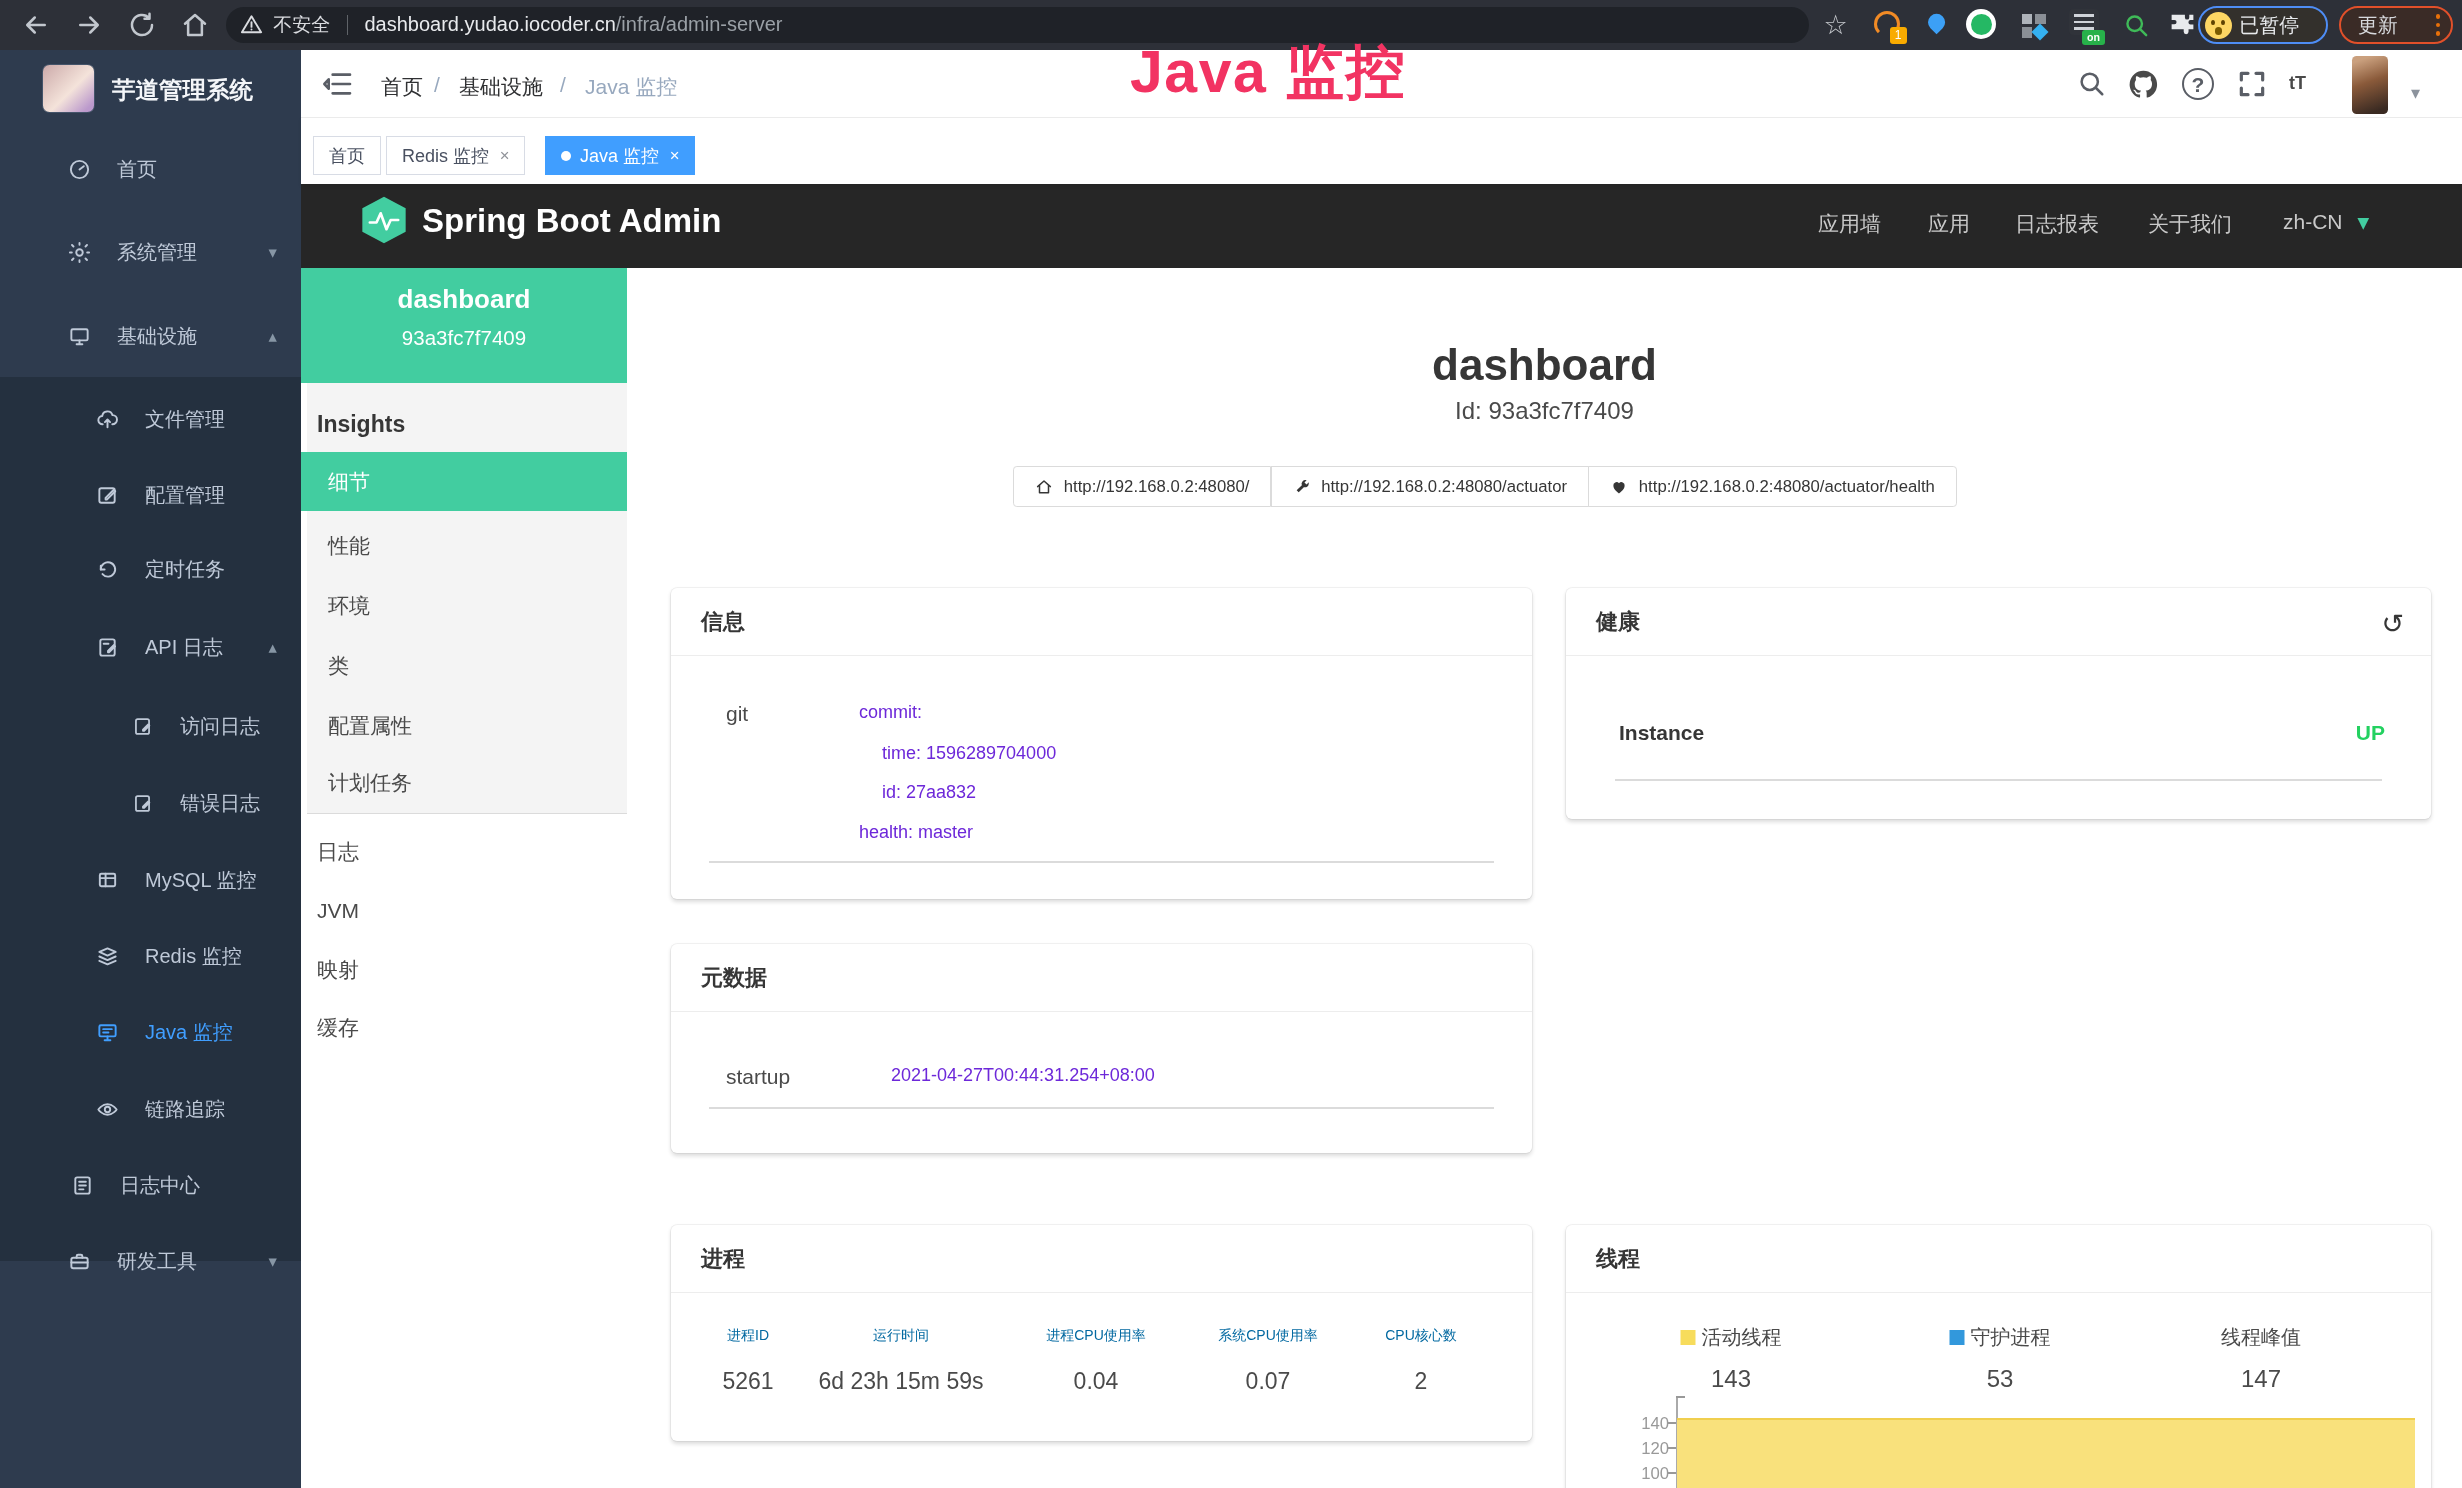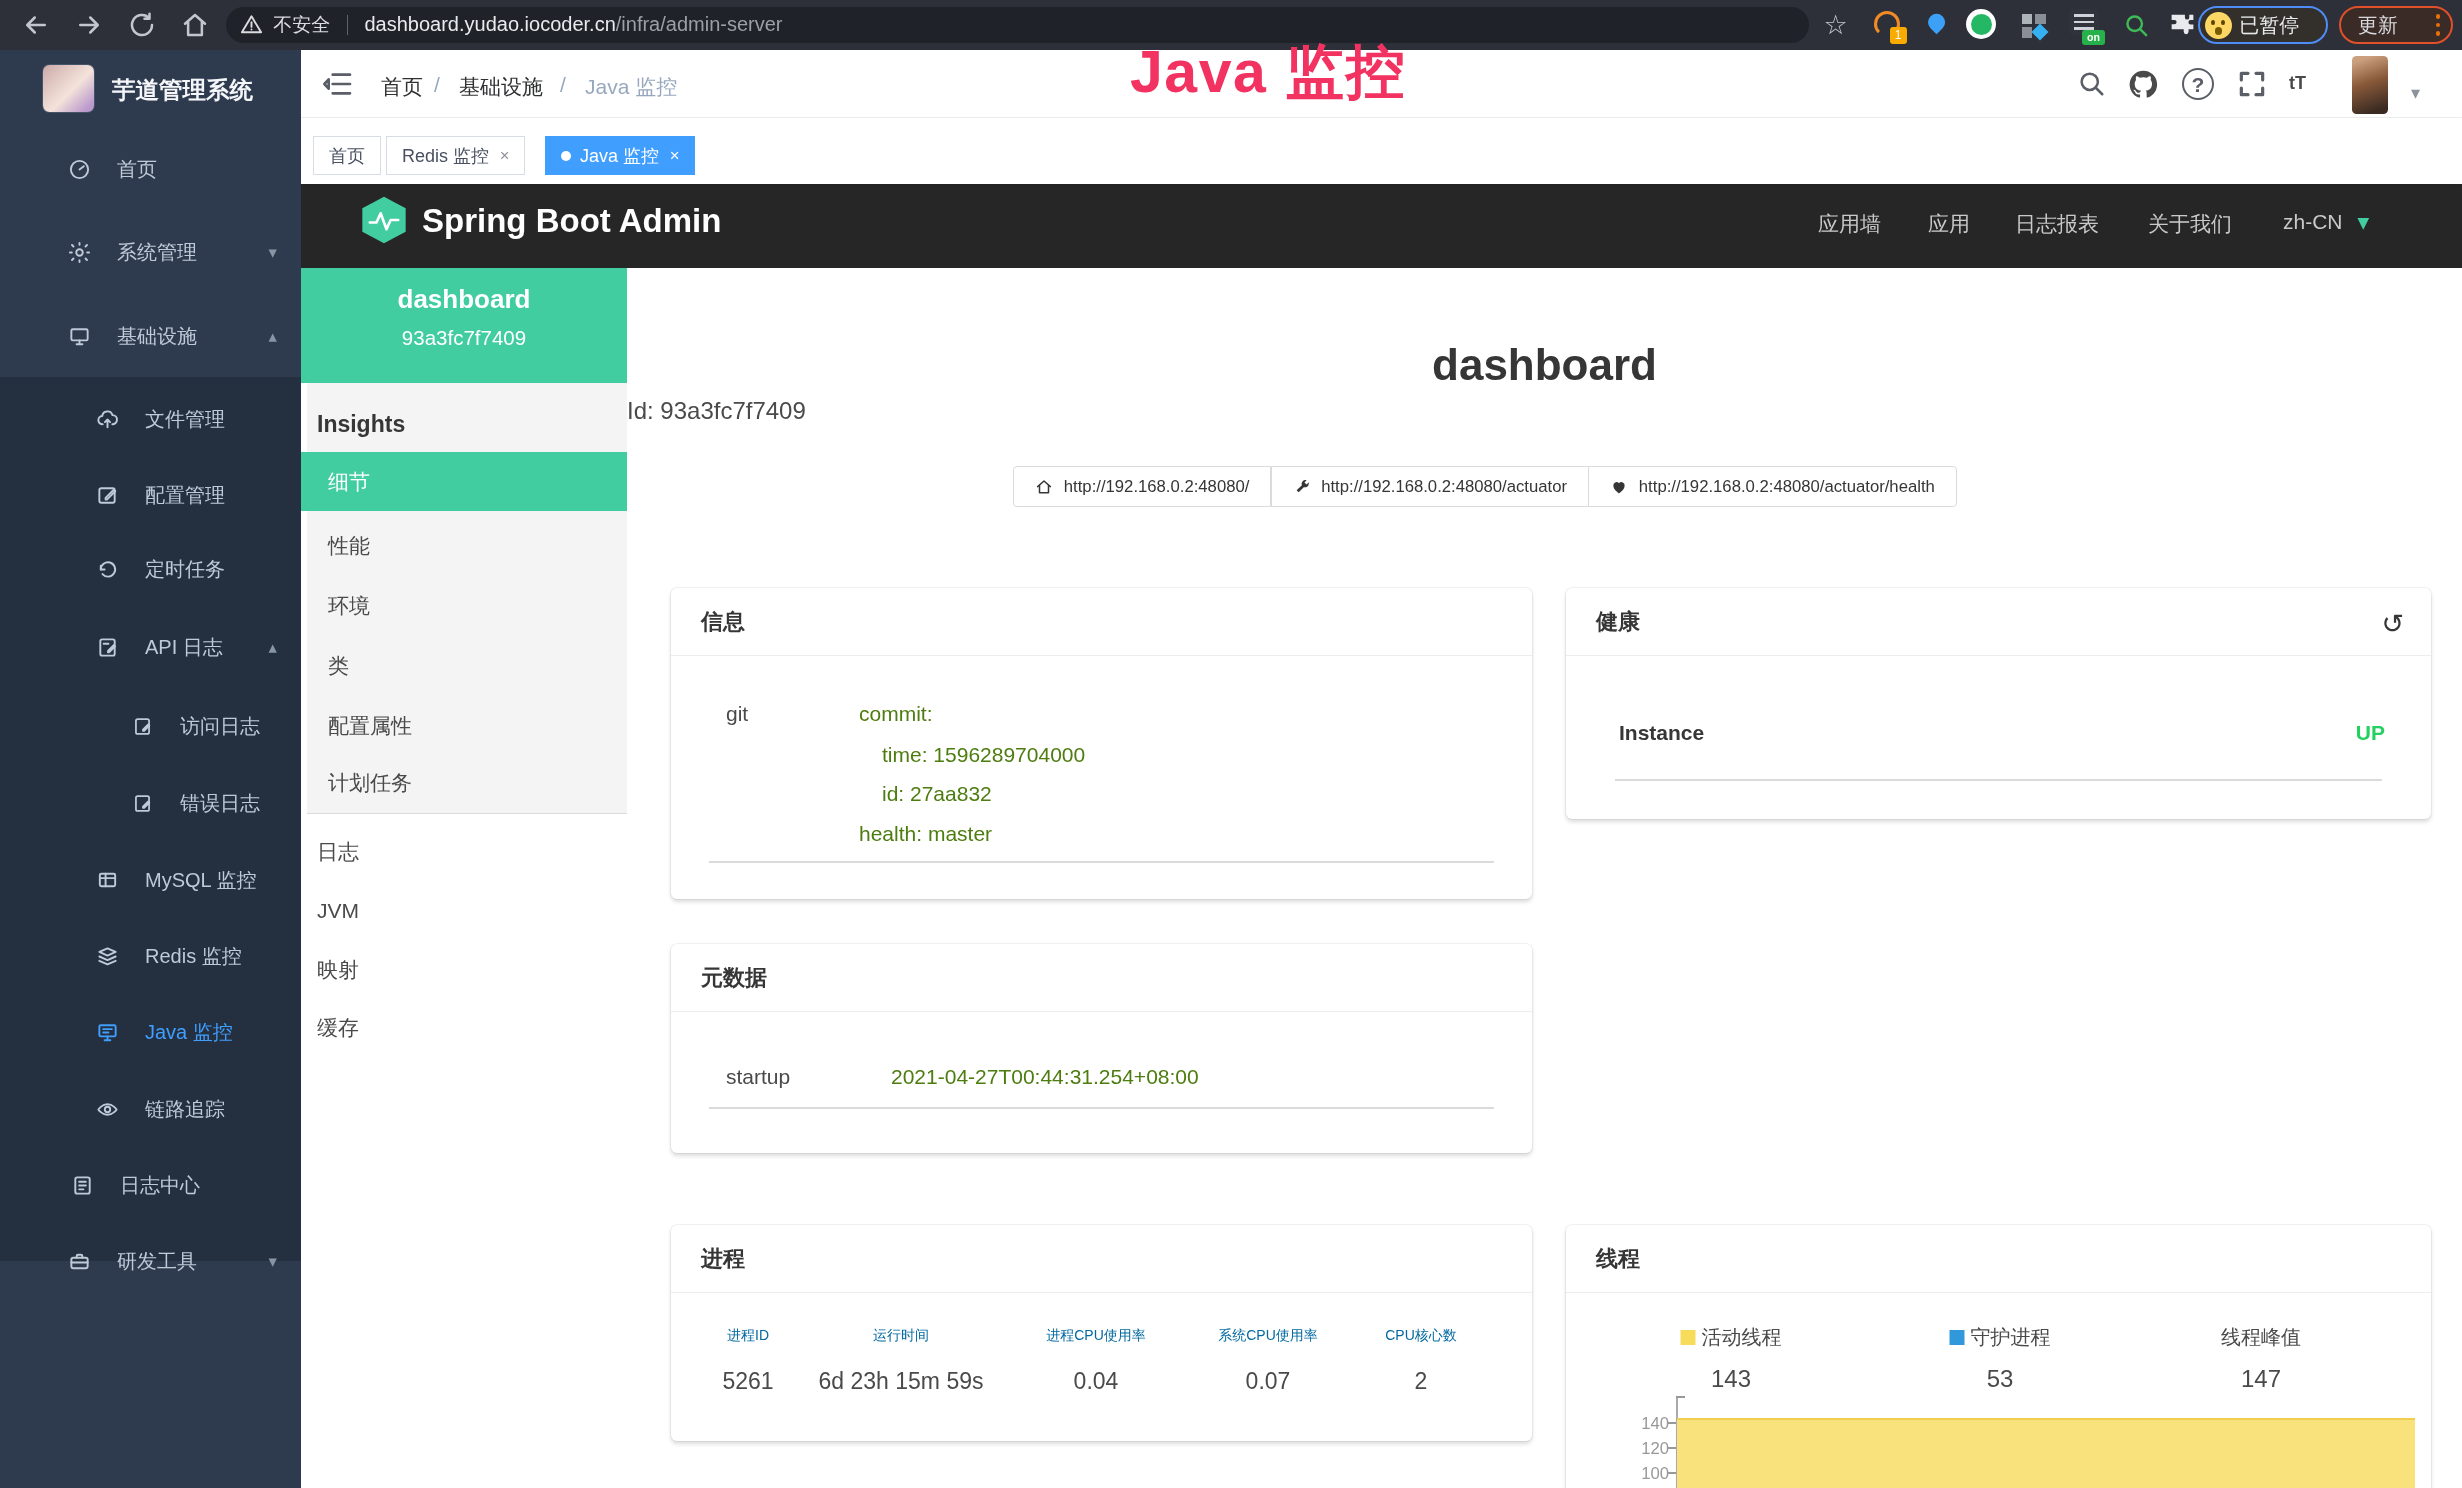--- a/index.html
+++ b/index.html
@@ -61,31 +61,31 @@
   .sba-side{position:absolute;left:301px;top:258px;width:326px;height:1231px;background:#fff}
   .inst{position:absolute;left:0;top:0;width:326px;height:125px;background:#42cda0;color:#fff;text-align:center}
   .insights-bg{position:absolute;left:6px;top:125px;width:320px;height:431px;background:#f4f4f4;border-bottom:1.5px solid #dbdbdb}
   .smi{position:absolute;width:326px;height:59px;display:flex;align-items:center;font-size:21px;color:#4a4a4a}
   .smi.lvl1{padding-left:27px}
   .smi.lvl0{padding-left:16px}
   .smi.on{background:#42cda0;color:#fff}
 
   
   .sbatitle{position:absolute;left:627px;top:340px;width:1835px;text-align:center;font-size:44px;font-weight:700;color:#363636}
-  .sbaid{position:absolute;left:627px;top:397px;width:1835px;text-align:left;font-size:24px;color:#4a4a4a}
+  .sbaid{position:absolute;left:627px;top:397px;width:1835px;text-align:center;font-size:24px;color:#4a4a4a}
   .lbtns{position:absolute;left:1014px;top:466px;display:flex}
   .lbtn{height:41px;border:0.8px solid #dbdbdb;background:#fff;display:flex;align-items:center;padding:16px 21px;font-size:16.7px;color:#363636;margin-left:-0.8px}
   .lbtn:first-child{border-radius:3.8px 0 0 3.8px}
   .lbtn:last-child{border-radius:0 3.8px 3.8px 0}
   .lbtn .bic{margin-right:10.6px;color:#363636}
 
   .card{position:absolute;background:#fff;border-radius:6px;box-shadow:0 2.3px 4.6px rgba(10,10,10,.14),0 0 0 0.8px rgba(10,10,10,.06)}
   .chead{position:absolute;left:0;top:0;right:0;height:68px;border-bottom:1.5px solid #ededed;display:flex;align-items:center;padding:0 30px;font-size:22px;font-weight:600;color:#363636}
   .ckey{position:absolute;font-size:21px;color:#4a4a4a}
-  .cval{position:absolute;font-size:21px;color:#4d7c0f}
+  .cval{position:absolute;font-size:18px;color:#6d28d9}
   .uline{position:absolute;height:1.5px;background:#dbdbdb}
   .up{font-weight:700;color:#23d160}
 
   .pcol-h{position:absolute;transform:translateX(-50%);font-size:14px;color:#0369a1;white-space:nowrap}
   .pcol-v{position:absolute;transform:translateX(-50%);font-size:23px;color:#4a4a4a;white-space:nowrap}
   .tstat{position:absolute;transform:translateX(-50%);display:flex;align-items:center;font-size:20px;color:#4a4a4a;white-space:nowrap}
   .sq{width:15px;height:15px;margin-right:6px;display:inline-block}
   .tick-lbl{position:absolute;width:46px;text-align:right;font-size:16.7px;color:#999}
   .tickline{position:absolute;height:1.5px;background:#999}
 

